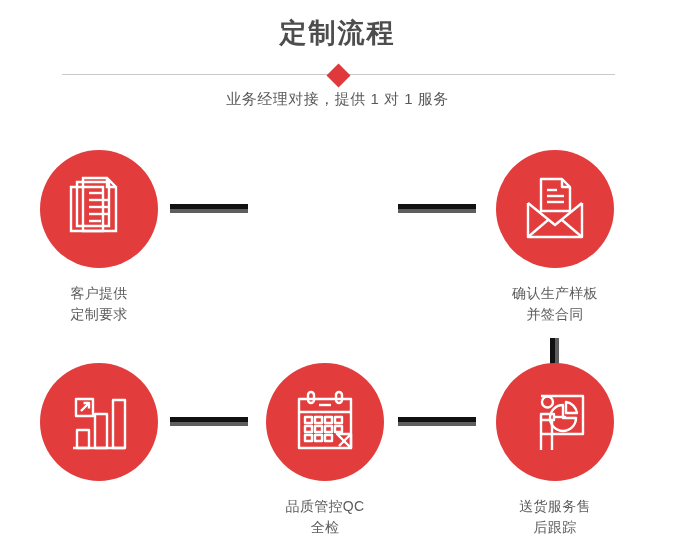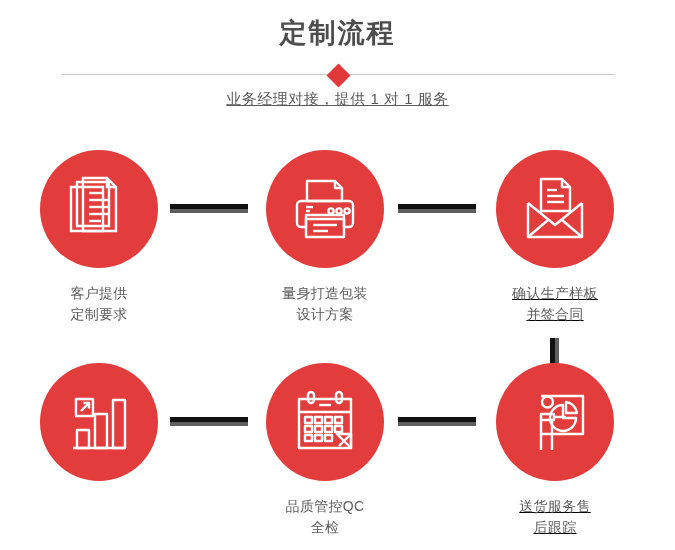--- a/index.html
+++ b/index.html
@@ -64,41 +64,40 @@
   .subtitle {
     position: absolute;
     left: 0;
     top: 88px;
     width: 675px;
     text-align: center;
     font-size: 15px;
     color: #5a5a5a;
     line-height: 22px;
     letter-spacing: 0.5px;
-    text-decoration: underline;
   }
 
   
   .flow {
     position: absolute;
     left: 0;
     top: 150px;
     width: 675px;
     height: 400px;
   }
   .node {
     position: absolute;
     width: 160px;
     text-align: center;
   }
   .node-r1 { top: 0px; }
   .node-r2 { top: 213px; }
   .node-c1 { left: 19px; }
   .node-c2 { left: 245px; }
-  .node-c3 { left: 475px; text-decoration: underline; }
+  .node-c3 { left: 475px; }
 
   .circle {
     width: 118px;
     height: 118px;
     margin: 0 auto;
     border-radius: 50%;
     background: #e23c3c;
     position: relative;
   }
   .circle svg {
@@ -210,41 +209,20 @@
           <path d="M26 34 h21"></path>
           <path d="M26 41 h21"></path>
           <path d="M26 48 h12"></path>
         </g>
       </svg>
     </div>
     <div class="node-label">客户提供
 定制要求</div>
   </div>
 
-  <div class="node node-r1 node-c2">
-    <div class="circle">
-      <svg width="72" height="72" viewBox="0 0 72 72">
-        <g fill="none" stroke="#ffffff" stroke-width="2.4" stroke-linejoin="round">
-          <path d="M18 8 h28 l7 7 v13 h-35 z"></path>
-          <path d="M46 8 v7 h7"></path>
-          <path d="M12 28 h48 a4 4 0 0 1 4 4 v18 a4 4 0 0 1 -4 4 h-5 v-12 h-38 v12 h-5 a4 4 0 0 1 -4 -4 v-18 a4 4 0 0 1 4 -4 z"></path>
-          <path d="M17 34 h7"></path>
-          <path d="M17 38 h4"></path>
-          <circle cx="42" cy="38" r="2.6"></circle>
-          <circle cx="50" cy="38" r="2.6"></circle>
-          <circle cx="58" cy="38" r="2.6"></circle>
-          <path d="M17 46 h38 v18 h-38 z"></path>
-          <path d="M24 52 h24"></path>
-          <path d="M24 58 h15"></path>
-        </g>
-      </svg>
-    </div>
-    <div class="node-label">量身打造包装
-设计方案</div>
-  </div>
 
   <div class="node node-r1 node-c3">
     <div class="circle">
       <svg width="72" height="72" viewBox="0 0 72 72">
         <g fill="none" stroke="#ffffff" stroke-width="2.4" stroke-linejoin="round">
           <path d="M22 6 h21 l8 8 v24 h-29 z"></path>
           <path d="M43 6 v8 h8"></path>
           <path d="M28 17 h10"></path>
           <path d="M28 23 h17"></path>
           <path d="M28 29 h17"></path>

